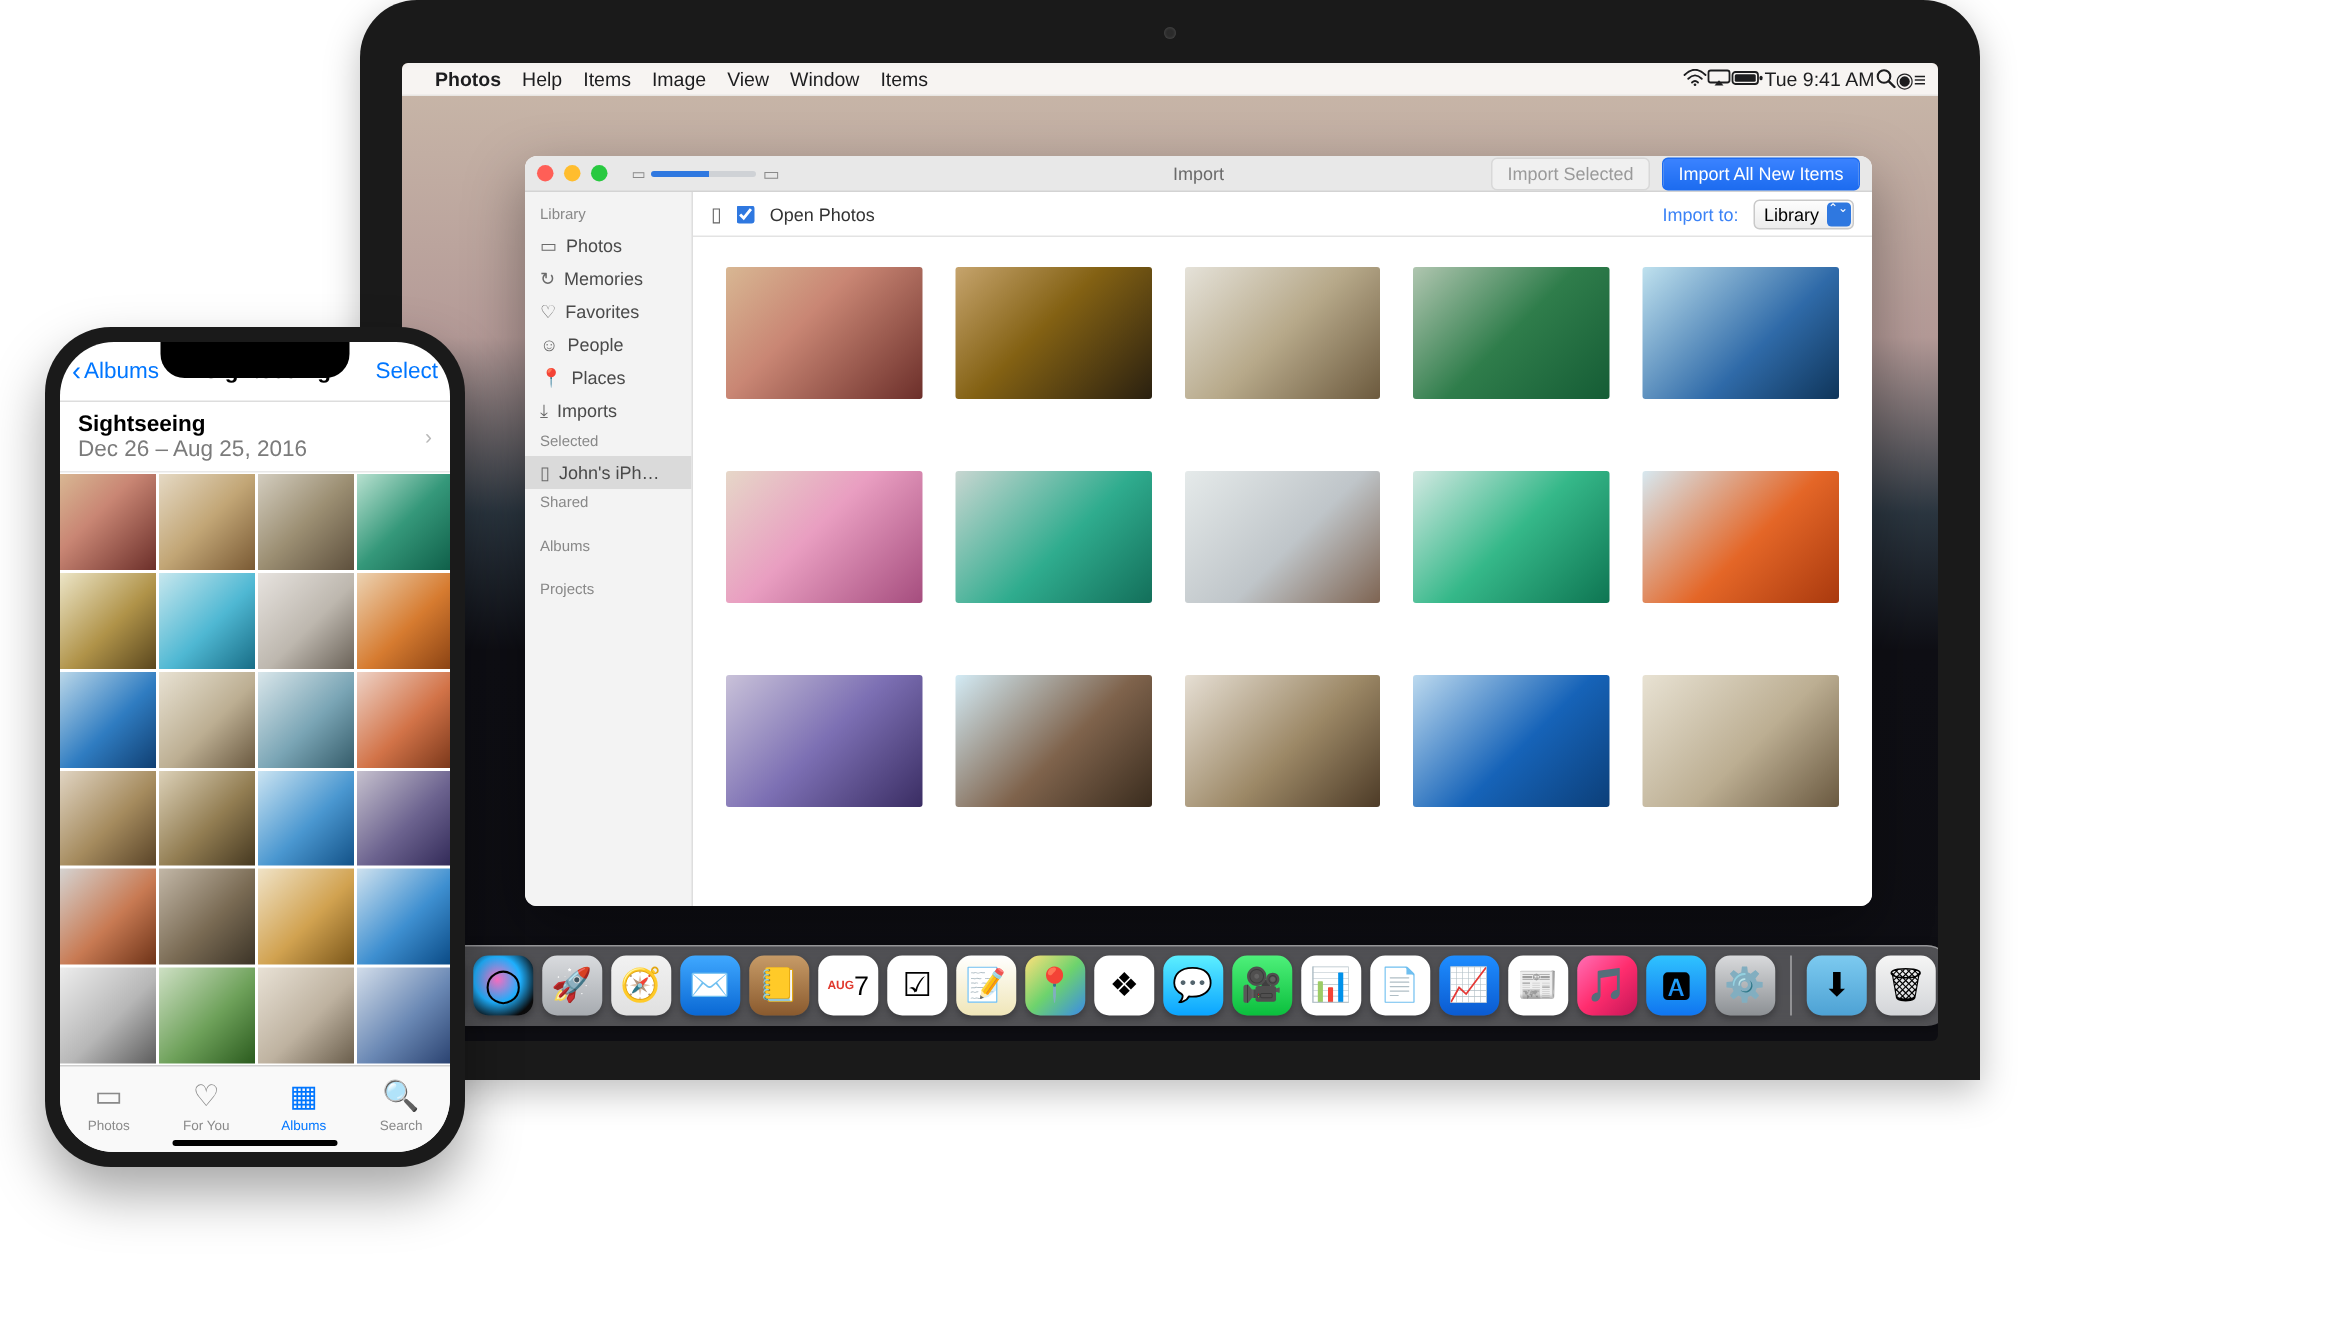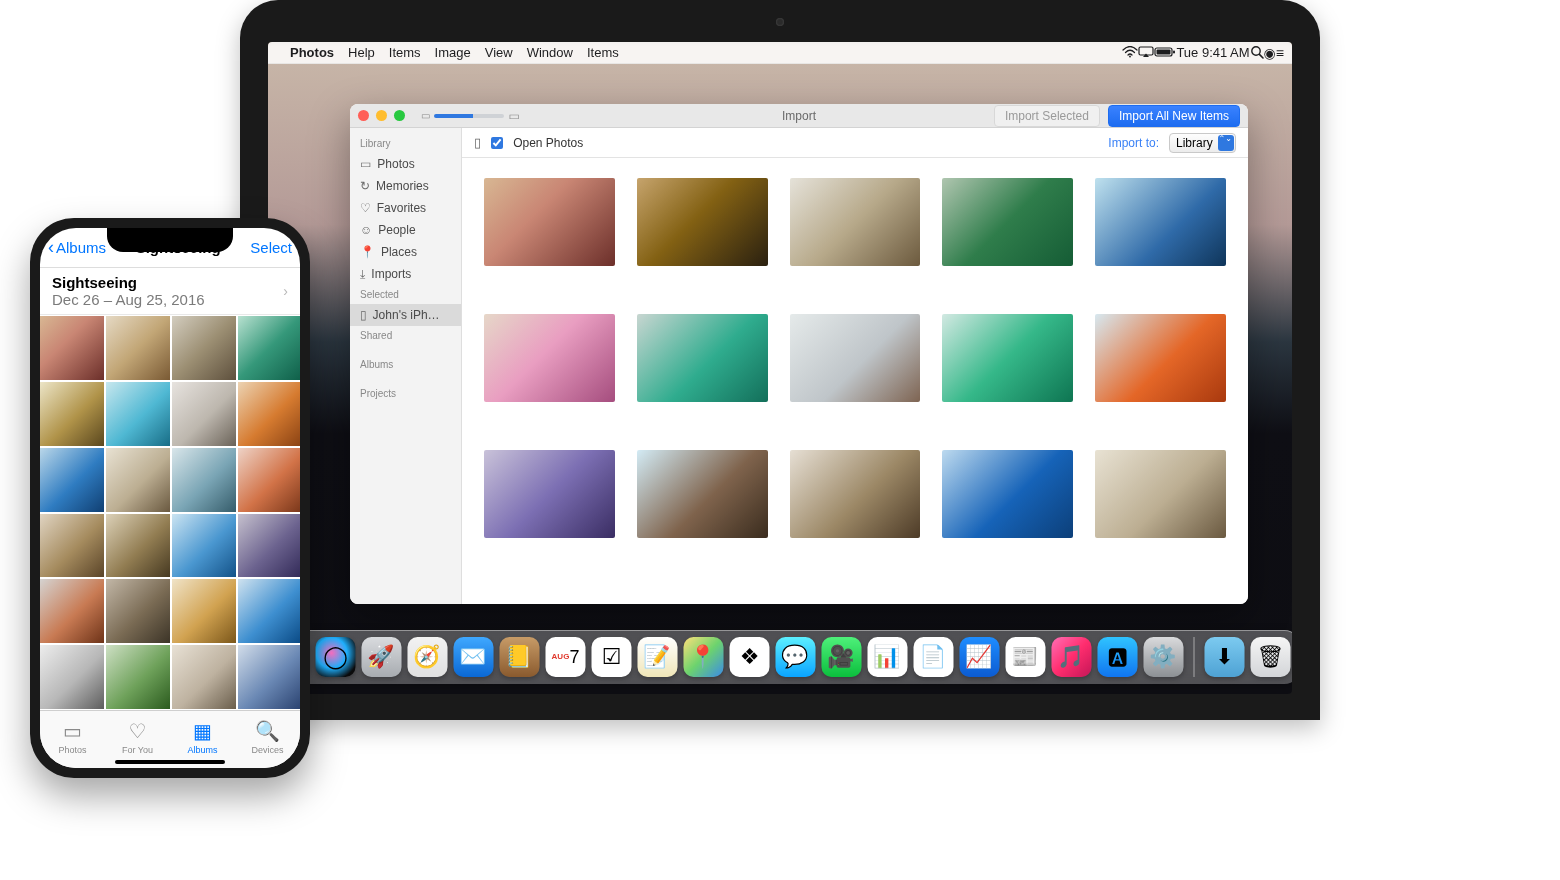--- a/index.html
+++ b/index.html
@@ -523,18 +523,18 @@
       <div class="ios-tab">
         <span class="ic">♡</span>
         <span>For You</span>
       </div>
       <div class="ios-tab selected">
         <span class="ic">▦</span>
         <span>Albums</span>
       </div>
       <div class="ios-tab">
         <span class="ic">🔍</span>
-        <span>Devices</span>
+        <span>Search</span>
       </div>
     </div>
     <div class="home-ind"></div>
   </div>
 </div>
 
 </body></html>

